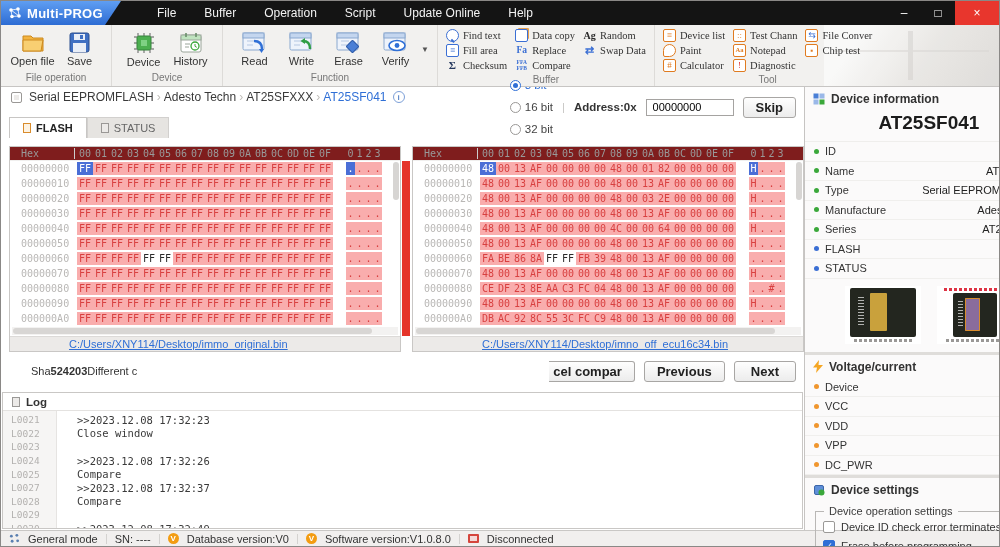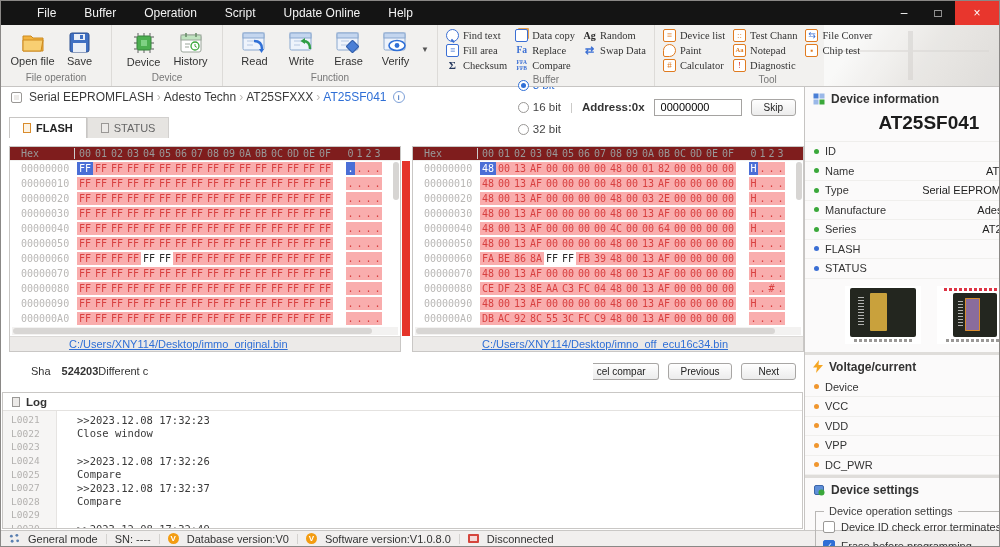--- a/index.html
+++ b/index.html
@@ -77,21 +77,21 @@
   .pageico.gray { border-color:#9a9896; background:#eceae8; }
   .bitctl { margin-left:auto; margin-right:8px; display:flex; align-items:center; gap:9px; font-size:11.5px; padding-bottom:3px; }
   .radio { display:flex; align-items:center; gap:4px; cursor:default; color:#444; }
   .rdot { width:11px; height:11px; border:1px solid #9a9896; border-radius:50%; background:#fff; position:relative; }
   .radio.sel { color:#2f6fd6; }
   .radio.sel .rdot { border-color:#2f6fd6; }
   .radio.sel .rdot::after { content:""; position:absolute; inset:2px; background:#2f6fd6; border-radius:50%; }
   .vsep { color:#c8c6c4; }
   .addr-input { width:88px; height:17px; border:1px solid #a5a3a1; font-size:11px; padding:0 6px; font-family:"Liberation Sans",sans-serif; }
   .btn { border:1px solid #a8a6a4; border-radius:3px; background:linear-gradient(#fefefe,#ececec);
-         font-size:10px; padding:2px 12px; color:#222; cursor:default; font-family:"Liberation Sans",sans-serif; }
+         font-size:13px; padding:2px 12px; color:#222; cursor:default; font-family:"Liberation Sans",sans-serif;font-weight:bold; }
 
   
   .hex-row { display:flex; padding-left:8px; flex:0 0 auto; }
   .hexpanel { width:392px; border:1px solid #c9c7c5; background:#fff; display:flex; flex-direction:column; }
   .diffbar { width:8px; background:#e5342a; margin:15px 2px 16px 1px; }
   .hexhead { height:14px; display:flex; align-items:center; font:10px "DejaVu Sans Mono",monospace; color:#999;
              border-bottom:1px solid #f0efee; background:#7f1d1d; }
   .acol { width:64px; padding-left:11px; flex:0 0 auto; }
   .bytes { display:flex; border-left:1px solid #dddbd9; padding-left:2px; }
   .hexhead .bytes { border-left-color:#ccc; }
@@ -108,21 +108,21 @@
   .selc { background:#4a6ed6 !important; color:#fff !important; }
   .vscroll { position:absolute; right:1px; top:1px; width:6px; height:38px; background:#d7d5d3; border-radius:3px; }
   .hsb { height:8px; margin:1px 2px; background:#f3f2f1; position:relative; }
   .hsb .thumb { position:absolute; left:1px; top:1px; height:6px; width:93%; background:#d8d6d4; border-radius:3px; }
   .filebar { height:15px; background:#eceae8; border-top:1px solid #dcdad8; display:flex; align-items:center;
              padding-left:20px; font-size:11px; }
   .filelink { color:#2f6fd6; text-decoration:underline; white-space:nowrap; cursor:default;margin-left:39px; }
 
   
   .cmp-row { height:22px; display:flex; align-items:center; padding-left:30px; font-size:11px; flex:0 0 auto; }
-  .cmp-bold { font-weight:bold;padding-left:11px; }
+  .cmp-bold { font-weight:bold; }
   .cmp-btns { margin-left:auto; margin-right:8px; display:flex; gap:9px; }
   .clipbtn { border-left:none; border-radius:0 3px 3px 0; padding-left:4px; }
 
   
   .log-panel { flex:1; margin:2px 1px 1px 1px; border:1px solid #c9c7c5; display:flex; flex-direction:column; min-height:0; }
   .loghead { height:18px; display:flex; align-items:center; gap:6px; padding-left:9px; font-size:11.5px; font-weight:bold;
              border-bottom:1px solid #e4e2e0; flex:0 0 auto; }
   .logbody { flex:1; overflow:hidden; position:relative; padding-top:2px; }
   .loggutter { position:absolute; left:0; top:0; bottom:0; width:54px; background:#f6f5f4; border-right:1px solid #e6e4e2; }
   .lr { display:flex; height:13.6px; align-items:center; position:relative; font-family:"DejaVu Sans Mono",monospace; }
@@ -164,20 +164,30 @@
   .dcico { width:11px; height:9px; background:#d5453c; border-radius:1px; position:relative; }
   .dcico::after { content:""; position:absolute; inset:2px; background:#f4d9d7; }
   .sb-logo { display:inline-flex; }
 </style>
 </head>
 <body>
 
 <div class="app">
 
   <div class="titlebar">
+    <div class="logo">
+      <svg width="14" height="14" viewBox="0 0 14 14">
+        <circle cx="3" cy="4" r="1.8" fill="#fff"></circle>
+          <circle cx="10" cy="3" r="1.8" fill="#fff"></circle>
+        <circle cx="4" cy="10.5" r="1.8" fill="#fff"></circle>
+          <circle cx="11" cy="10" r="1.8" fill="#fff"></circle>
+        <path d="M3 4 L10 3 L11 10 L4 10.5 Z M3 4 L11 10" stroke="#fff" stroke-width="0.8" fill="none"></path>
+      </svg>
+      <span class="logo-txt">Multi-PROG</span>
+    </div>
     <div class="menus">
         <span class="menu-item">File</span>
         <span class="menu-item">Buffer</span>
         <span class="menu-item">Operation</span>
         <span class="menu-item">Script</span>
         <span class="menu-item">Update Online</span>
         <span class="menu-item">Help</span>
       </div>
     <div class="win-btns">
       <div class="win-btn">–</div>

